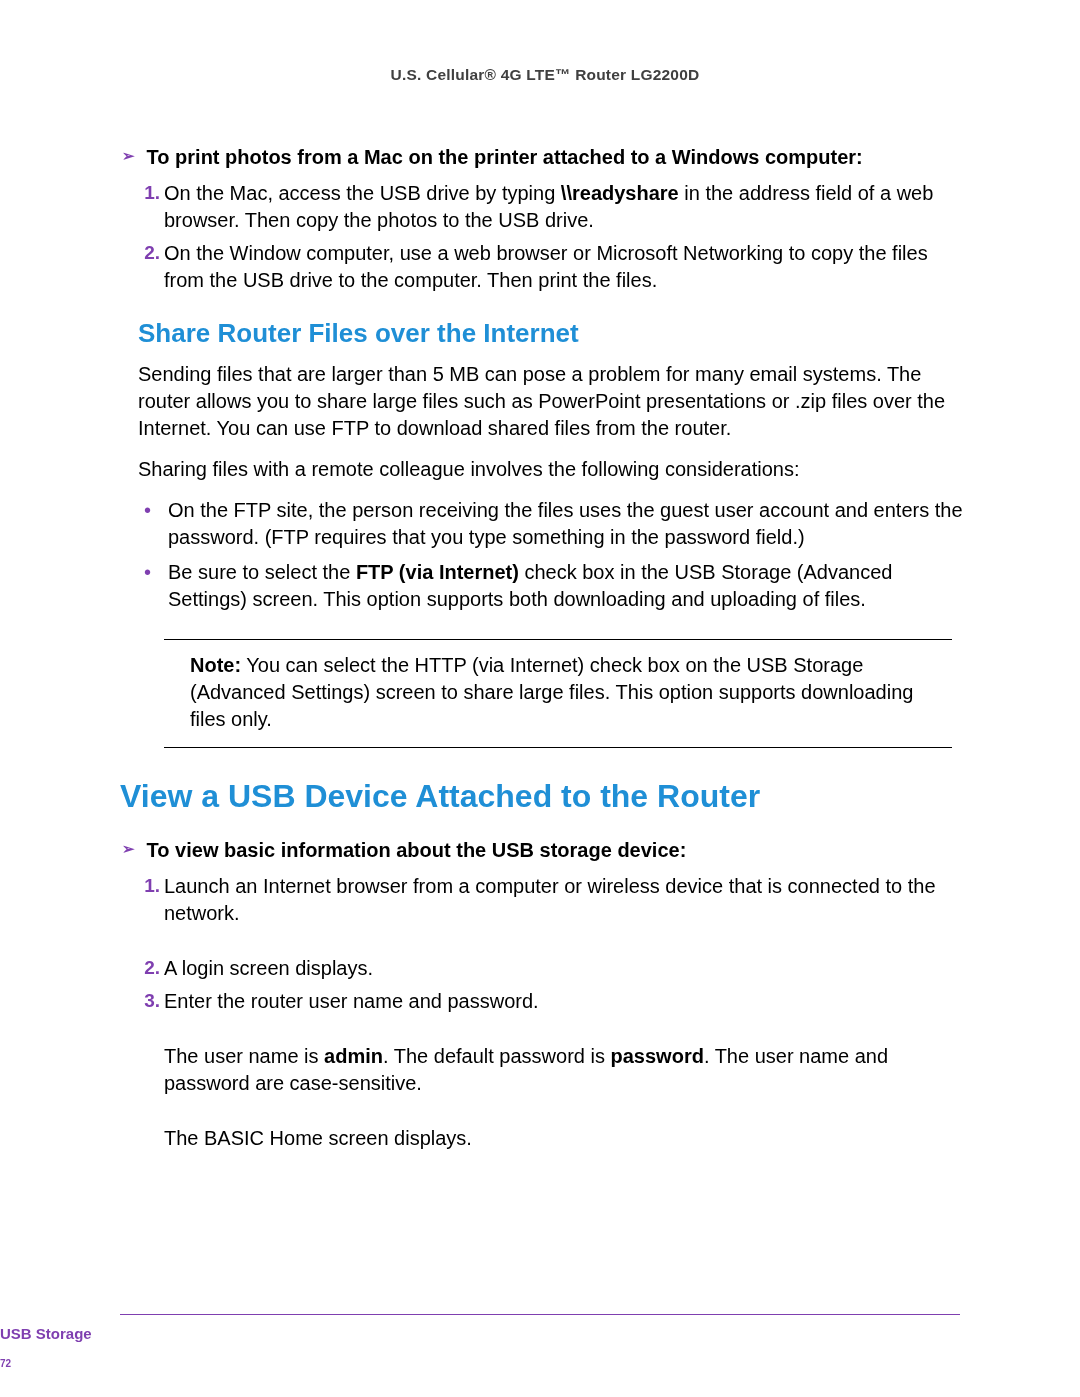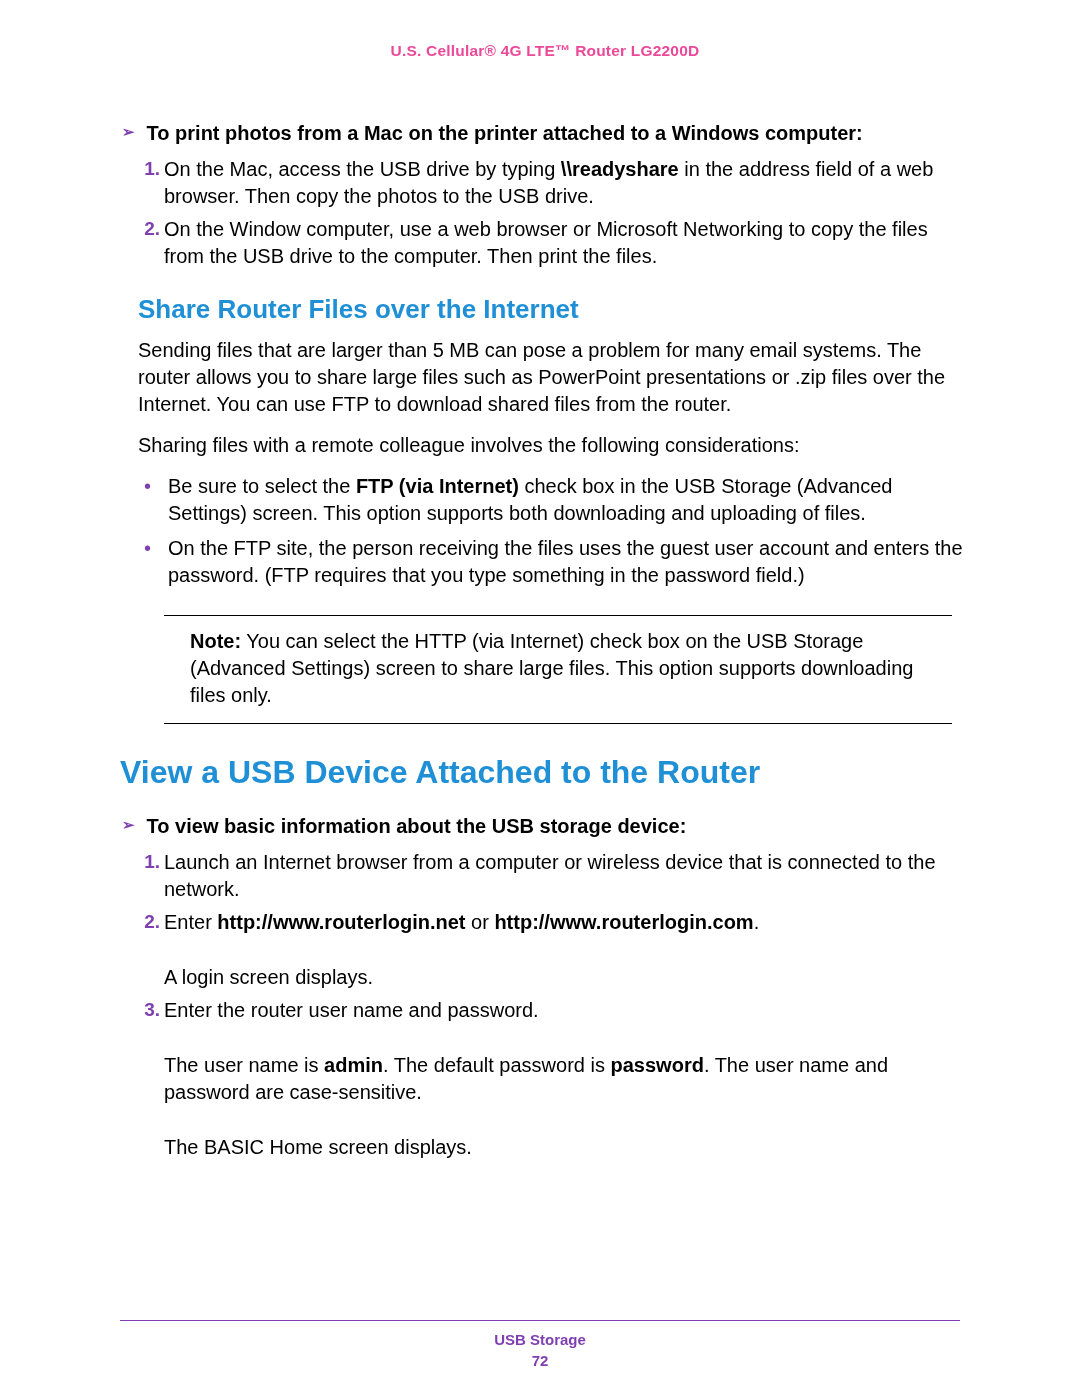--- a/index.html
+++ b/index.html
@@ -15,21 +15,22 @@
   .page {
     box-sizing: border-box;
     padding: 42px 110px 0 120px;
   }
   .page-header {
     text-align: center;
     font-weight: bold;
     font-size: 15.5px;
     letter-spacing: 0.2px;
     margin-bottom: 60px;
-    color: #ec4899;
+    color: #404040;
+    margin-top: 24px;
   }
   .proc-head {
     display: flex;
     align-items: flex-start;
     gap: 12px;
     margin: 0 0 10px 0;
   }
   .proc-arrow {
     color: #7f3fb0;
     font-size: 15px;
@@ -118,37 +119,36 @@
     padding-left: 20px;
   }
   .note-label { font-weight: bold; }
   b, .bold { font-weight: bold; }
 
   .page-footer {
     position: absolute;
     bottom: 28px;
     left: 0;
     right: 0;
-    text-align: center;
   }
   .footer-rule {
     height: 1px;
     background: #7f3fb0;
     margin: 0 120px 10px 120px;
   }
   .footer-title {
     color: #7f3fb0;
     font-weight: bold;
     font-size: 15px;
   }
   .footer-page {
     color: #7f3fb0;
     font-weight: bold;
-    font-size: 15px;
-    margin-top: 4px;
+    font-size: 10px;
+    margin-top: 16px;
   }
 </style>
 </head>
 <body>
 
 <div class="page">
 
   <div class="page-header">U.S. Cellular® 4G LTE™ Router LG2200D</div>
 
   <div class="proc-head">
@@ -170,24 +170,24 @@
     </li>
   </ol>
 
   <h2 class="blue-h2" style="margin-left:18px">Share Router Files over the Internet</h2>
 
   <p class="body">Sending files that are larger than 5 MB can pose a problem for many email systems. The router allows you to share large files such as PowerPoint presentations or .zip files over the Internet. You can use FTP to download shared files from the router.</p>
   <p class="body">Sharing files with a remote colleague involves the following considerations:</p>
 
   <ul class="bullets">
     <li>
+      <span>On the FTP site, the person receiving the files uses the guest user account and enters the password. (FTP requires that you type something in the password field.)</span><b></b><span></span>
+    </li>
+    <li>
       <span>Be sure to select the </span><b>FTP (via Internet)</b><span> check box in the USB Storage (Advanced Settings) screen. This option supports both downloading and uploading of files.</span>
-    </li>
-    <li>
-      <span>On the FTP site, the person receiving the files uses the guest user account and enters the password. (FTP requires that you type something in the password field.)</span><b></b><span></span>
     </li>
   </ul>
 
   <div class="note-box">
     <div class="note-text">
       <span class="note-label">Note:</span><span> You can select the HTTP (via Internet) check box on the USB Storage (Advanced Settings) screen to share large files. This option supports downloading files only.</span>
     </div>
   </div>
 
   <h1 class="blue-h1">View a USB Device Attached to the Router</h1>
@@ -197,23 +197,20 @@
     <span class="proc-title">To view basic information about the USB storage device:</span>
   </div>
 
   <ol class="steps">
     <li>
       <span class="num">1.</span>
       <span class="step-text">Launch an Internet browser from a computer or wireless device that is connected to the network.</span>
     </li>
     <li>
       <span class="num">2.</span>
-      <span class="step-text">
-        <span>Enter </span><b>http://www.routerlogin.net</b><span> or </span><b>http://www.routerlogin.com</b><span>.</span>
-      </span>
       <span class="step-para">A login screen displays.</span>
     </li>
     <li>
       <span class="num">3.</span>
       <span class="step-text">Enter the router user name and password.</span>
       <span class="step-para">
         <span>The user name is </span><b>admin</b><span>. The default password is </span><b>password</b><span>. The user name and password are case-sensitive.</span>
       </span>
       <span class="step-para">The BASIC Home screen displays.</span>
     </li>

